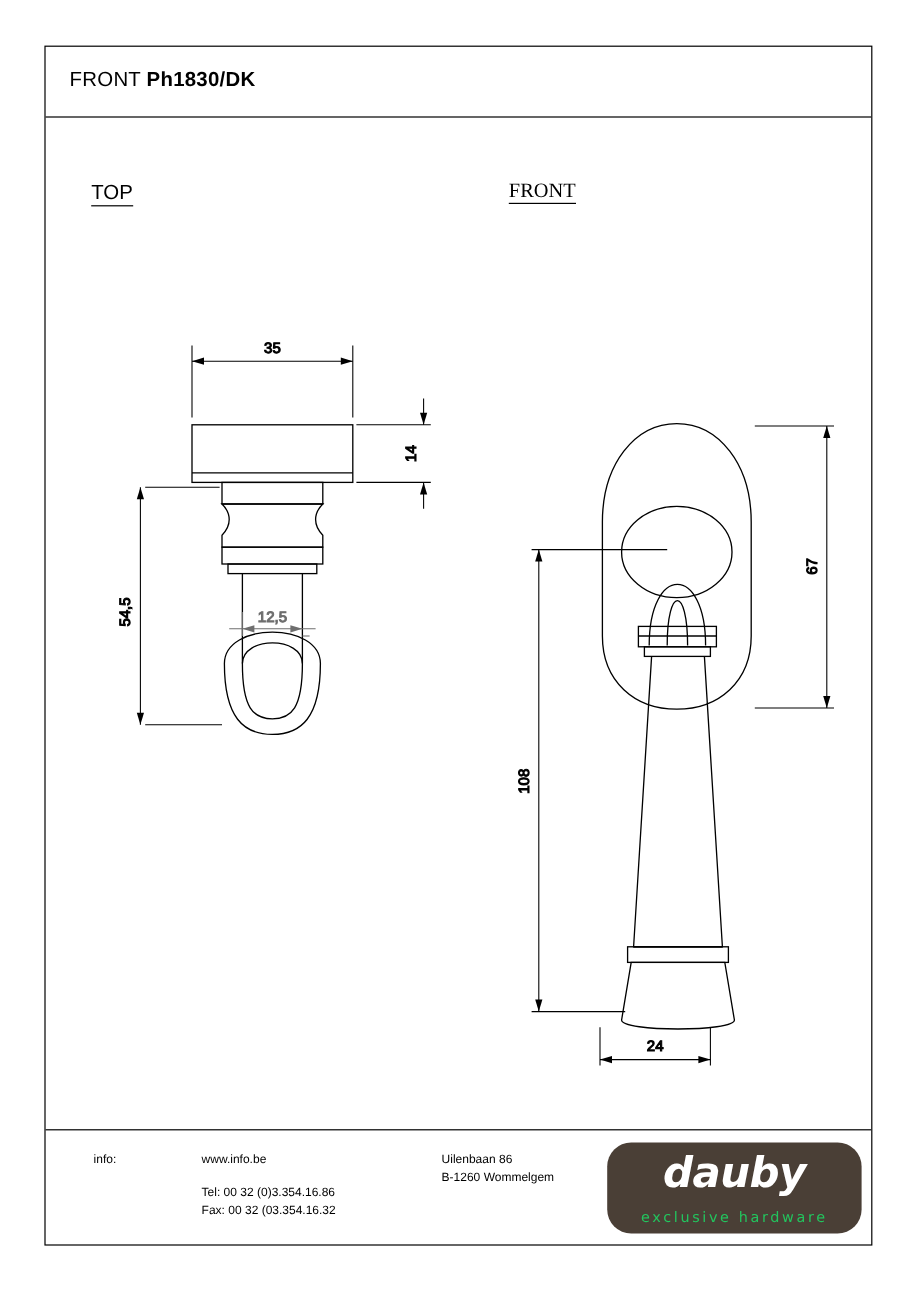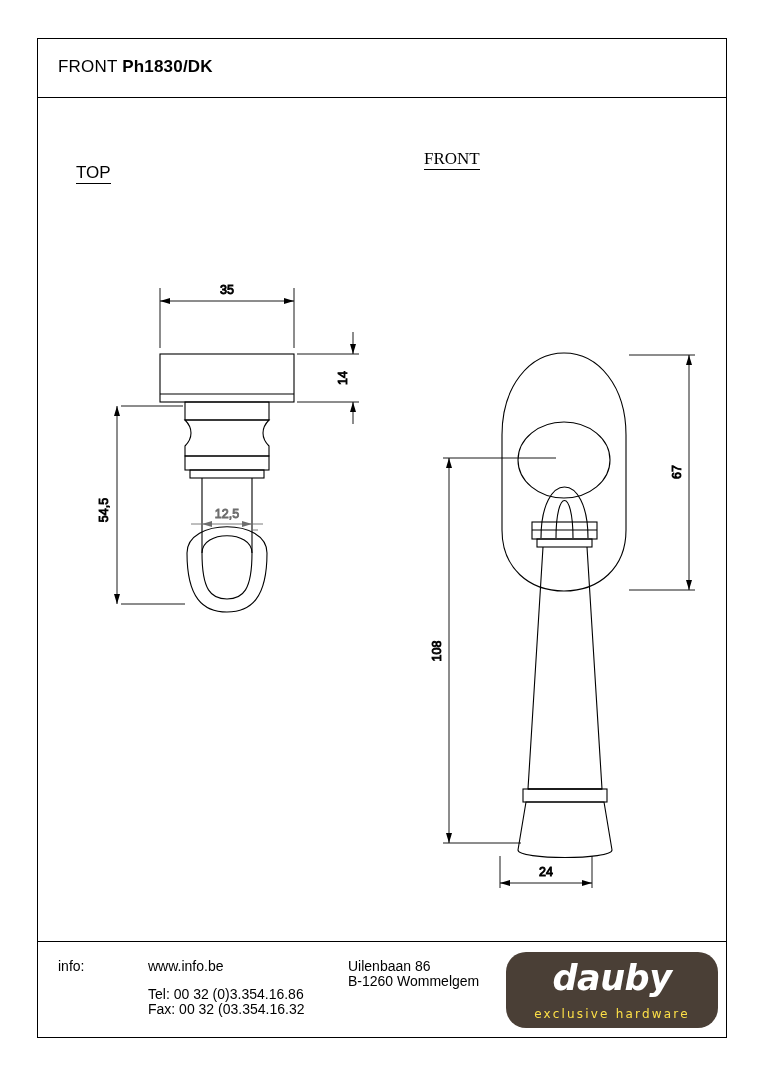--- a/index.html
+++ b/index.html
@@ -46,21 +46,21 @@
   .title-text .bold { font-weight: bold; }
 
   
   .view-label {
     position: absolute;
     font-size: 17px;
     border-bottom: 1.4px solid #000;
     padding-bottom: 1px;
     line-height: 19px;
   }
-  #label-top  { left: 38px;  top: 124px; }
+  #label-top  { left: 38px;  top: 112px; }
   #label-front{ left: 386px; top: 110px; font-family: Liberation Serif, serif; }
 
   
   .canvas {
     position: absolute;
     left: 13px;
     top: 59px;
     width: 688px;
     height: 845px;
     text-decoration: underline;
@@ -72,23 +72,24 @@
     position: absolute;
     left: 0;
     bottom: 0;
     width: 100%;
     height: 96px;
     border-top: 1px solid #000;
     box-sizing: border-box;
   }
   .f-text {
     position: absolute;
-    font-size: 14px;
+    font-size: 10px;
     line-height: 15px;
     white-space: pre-line;
+    margin-left: 20px;
   }
   #f-info   { left: 20px;  top: 17px; }
   #f-web    { left: 110px; top: 17px; }
   #f-tel    { left: 110px; top: 45px; }
   #f-addr   { left: 310px; top: 17px; }
 
   .logo {
     position: absolute;
     right: 8px;
     top: 10px;
@@ -107,21 +108,21 @@
     font-size: 35px;
     font-style: italic;
     font-weight: bold;
     letter-spacing: -0.5px;
   }
   .logo-sub {
     position: absolute;
     left: 0; right: 0;
     bottom: 7px;
     text-align: center;
-    color: #fde047;
+    color: #22c55e;
     font-family: "DejaVu Sans", sans-serif;
     font-size: 12px;
     letter-spacing: 2.2px;
   }
   .dim-text {
     font-family: "Liberation Sans", sans-serif;
     font-size: 12.5px;
     fill: #000;
   }
   .dim-text-grey {

